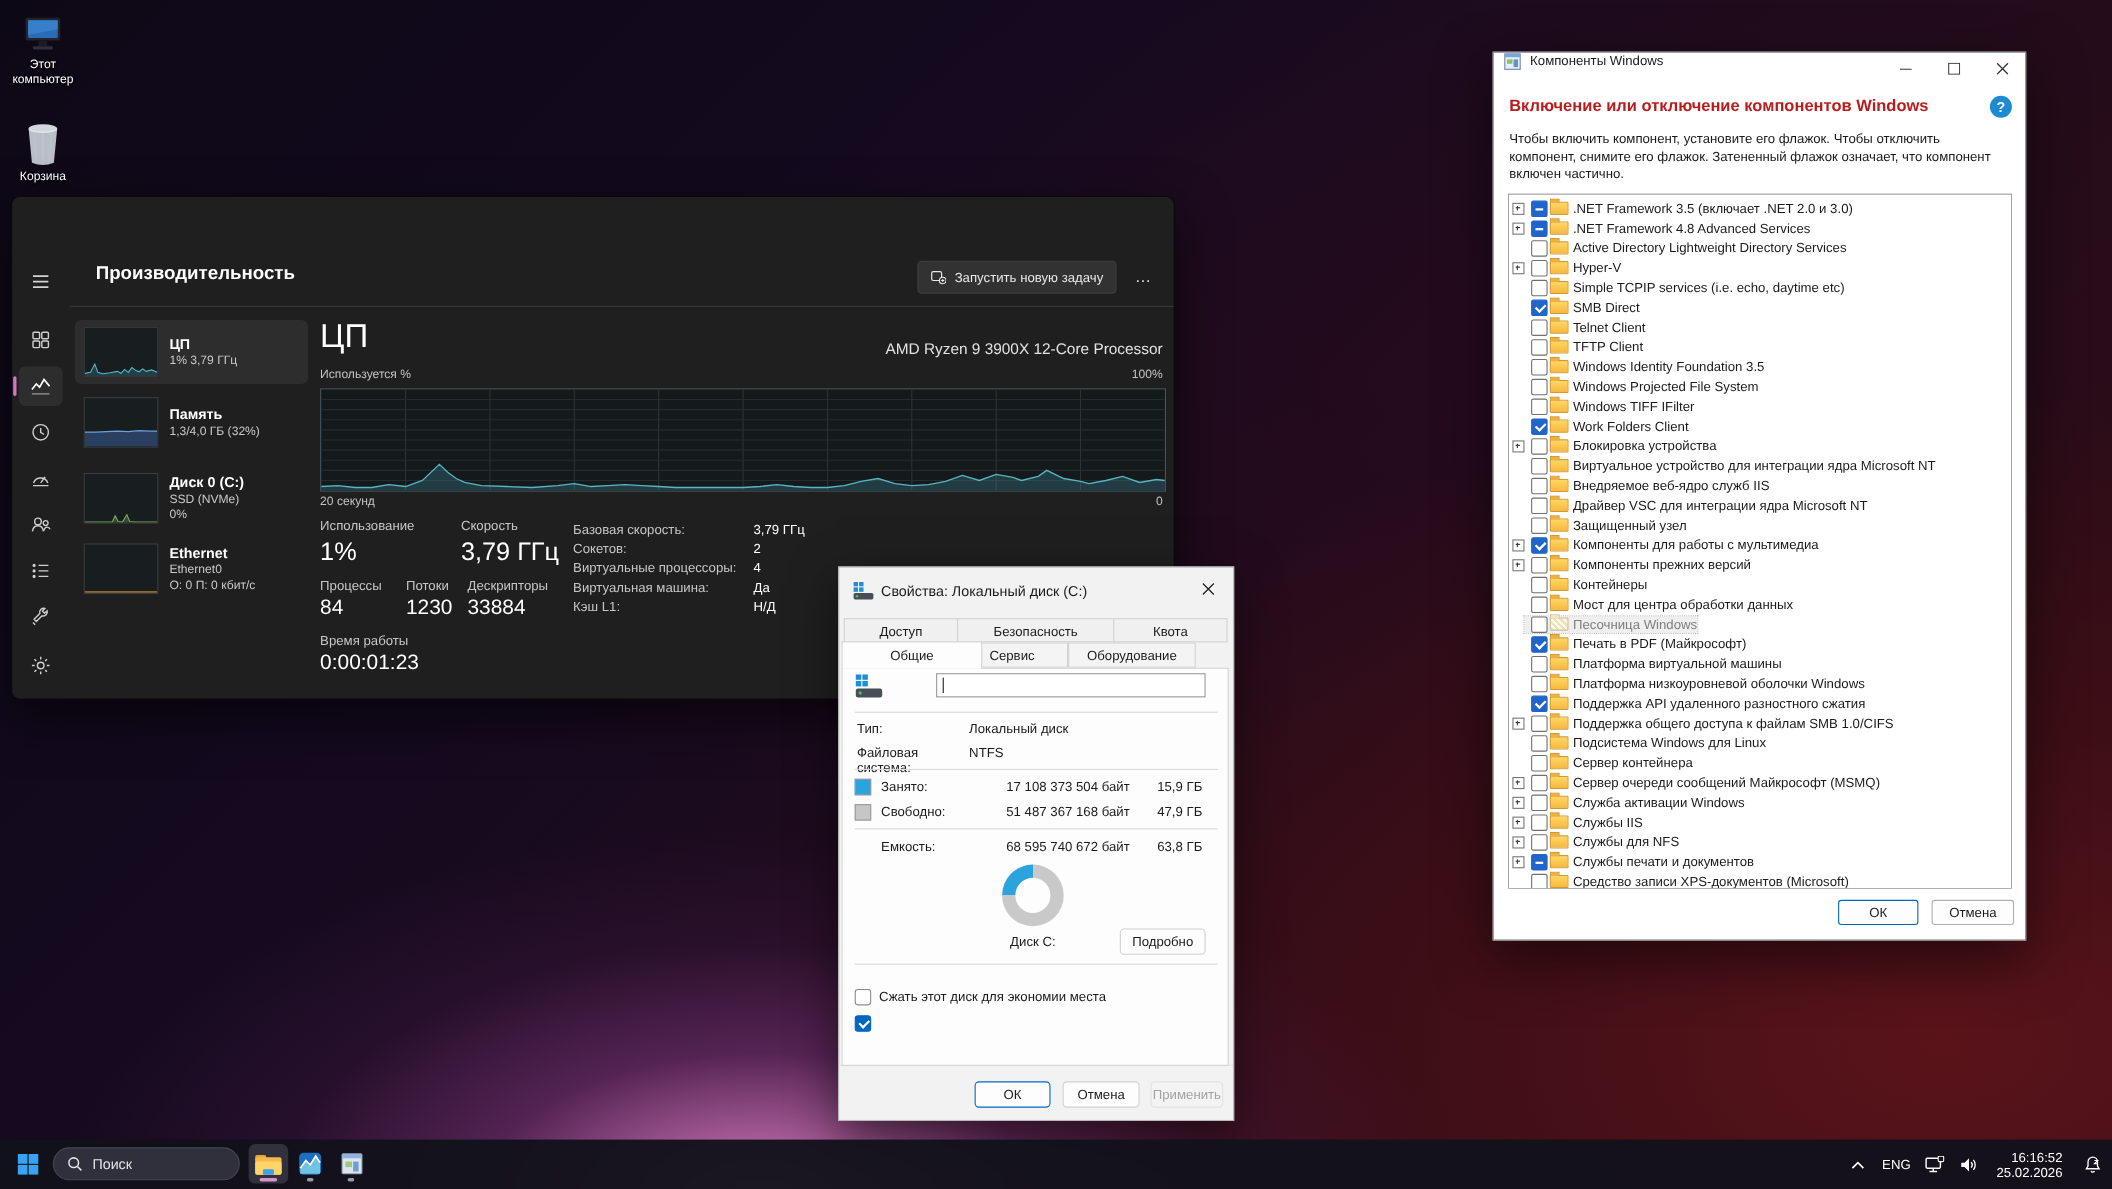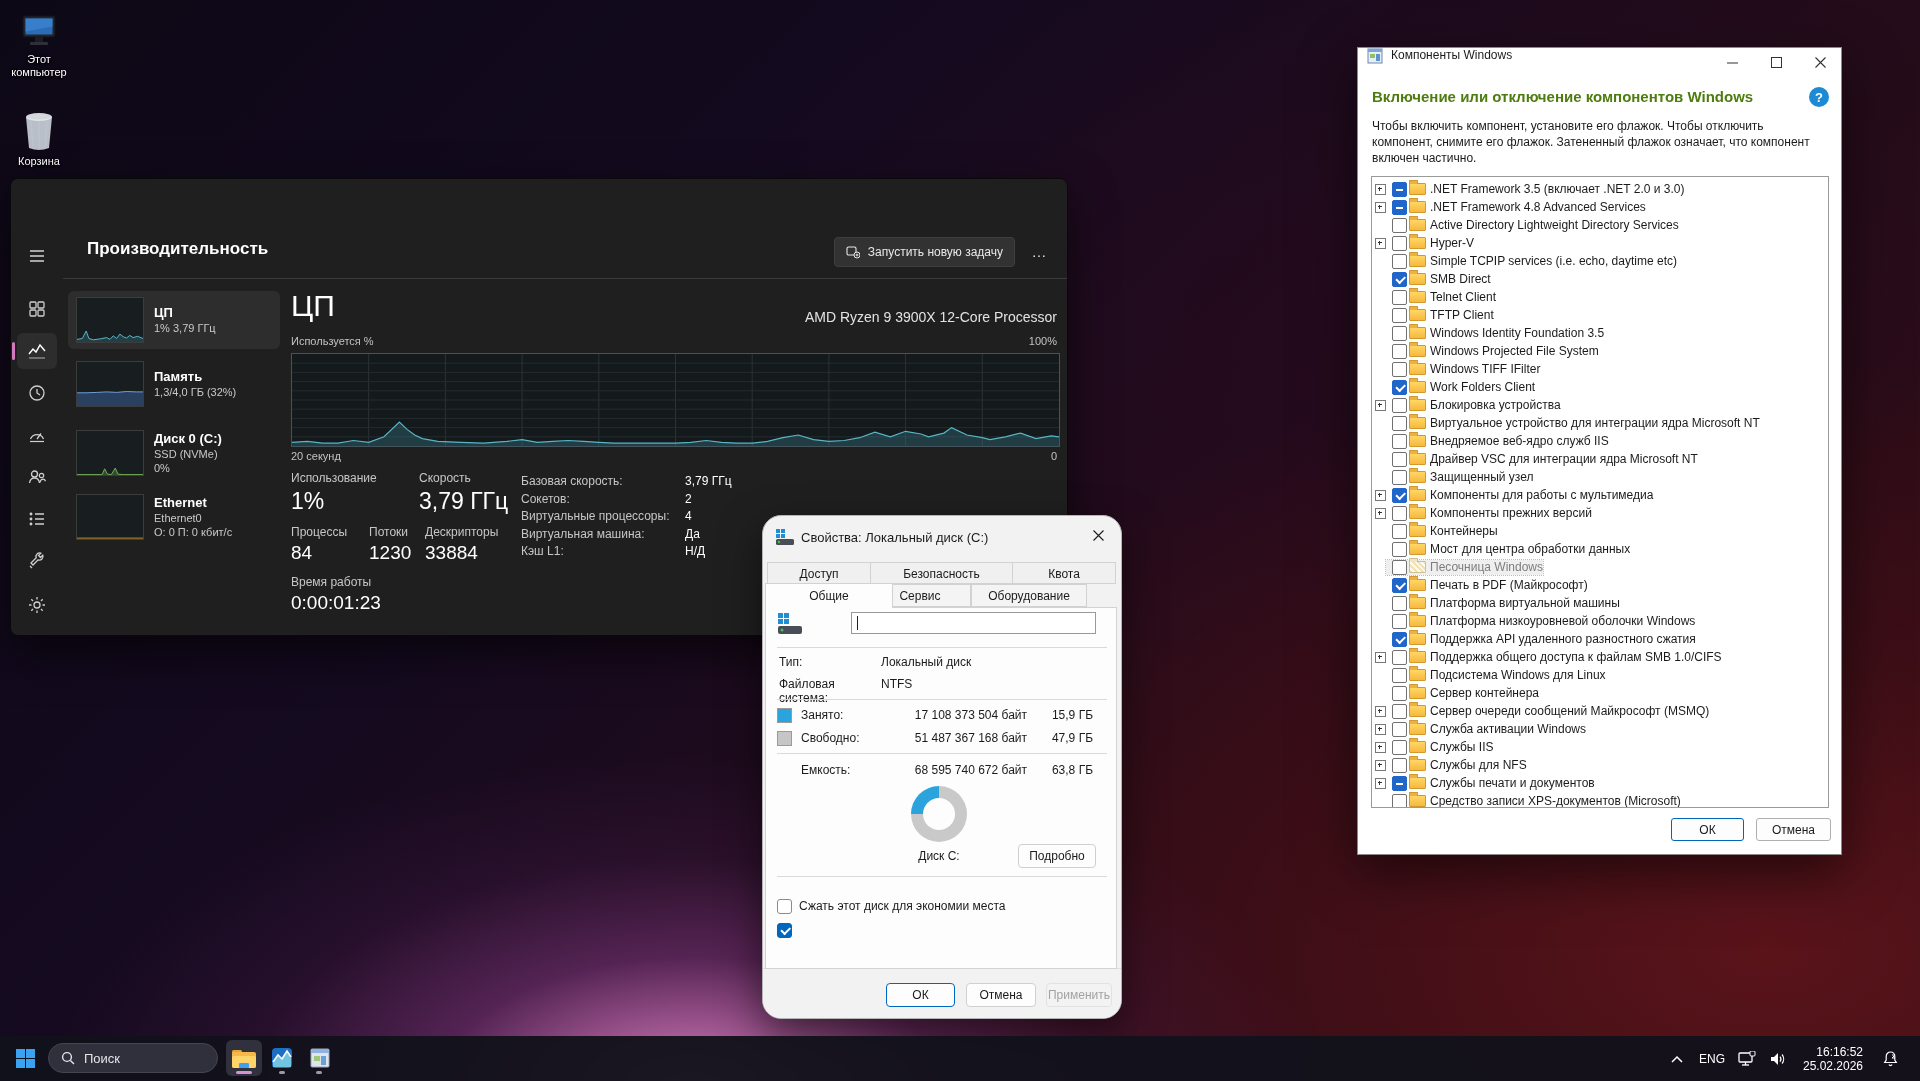--- a/index.html
+++ b/index.html
@@ -47,21 +47,21 @@
   #tm-graph{position:absolute;left:280px;top:174px;width:767px;height:92px;background:#14191c;border:1px solid #43545c;}
   .stat-label{font-size:12px;color:#c6c6c6;}
   .stat-val-lg{font-size:23px;color:#fff;margin-top:3px;}
   .stat-val-md{font-size:19px;color:#fff;margin-top:3px;}
   #cpu-details{position:absolute;left:510px;top:294px;width:248px;}
   .d-row{display:flex;font-size:12px;line-height:17.5px;}
   .d-label{width:164px;color:#c6c6c6;}
   .d-val{color:#fff;}
 
   
-  #props{left:762px;top:515px;width:358px;height:502px;background:#f2f2f2;border:1px solid #b5b5b5;border-radius:19px;
+  #props{left:762px;top:515px;width:358px;height:502px;background:#f2f2f2;border:1px solid #b5b5b5;border-radius:0;
          box-shadow:0 16px 42px rgba(0,0,0,.5);z-index:20;color:#1b1b1b;font-size:12px;overflow:hidden;}
   .pr-title{position:absolute;left:38px;top:14px;font-size:13px;color:#1b1b1b;}
   .pr-close{position:absolute;right:8px;top:6px;width:30px;height:26px;color:#1b1b1b;}
   .tab{position:absolute;box-sizing:border-box;border:1px solid #d2d2d2;background:#f0f0f0;text-align:center;font-size:12px;color:#1b1b1b;}
   .tab.front{background:#f4f4f4;}
   .tab.activeT{background:#fdfdfd;border-bottom:none;z-index:3;}
   #pr-panel{position:absolute;left:2px;top:91px;width:352px;height:362px;background:#fdfdfd;border:1px solid #d2d2d2;box-sizing:border-box;z-index:2;}
   .pr-sep{position:absolute;left:14px;right:14px;height:1px;background:#d9d9d9;}
   .pr-input{position:absolute;left:88px;top:96px;width:243px;height:20px;background:#fff;border:1px solid #999;}
   .caret{position:absolute;left:5px;top:3px;width:1px;height:14px;background:#222;}
@@ -85,21 +85,21 @@
   .cb-label{position:absolute;left:36px;line-height:15px;}
   .pr-footer{position:absolute;left:0;right:0;bottom:0;height:49px;background:#f2f2f2;border-top:1px solid #e0e0e0;}
 
   
   #feat{left:1357px;top:47px;width:483px;height:806px;background:#fff;border:1px solid #8a8a8a;
         box-shadow:0 18px 50px rgba(0,0,0,.55);z-index:15;color:#1b1b1b;}
   .ft-titlebar{position:absolute;left:0;top:0;right:0;height:30px;display:flex;align-items:flex-start;}
   .ft-title{font-size:12px;margin-left:8px;}
   .ft-ctls{position:absolute;right:6px;top:2px;display:flex;gap:14px;}
   .ft-ctl{width:30px;height:24px;color:#444;}
-  .ft-heading{position:absolute;left:14px;top:40px;font-size:15px;font-weight:bold;color:#4d7c0f;}
+  .ft-heading{position:absolute;left:14px;top:40px;font-size:15px;font-weight:bold;color:#b91c1c;}
   .ft-help{position:absolute;right:12px;top:39px;width:20px;height:20px;border-radius:50%;background:#1d8ad3;color:#fff;
            font-size:13px;font-weight:bold;display:flex;align-items:center;justify-content:center;}
   .ft-desc{position:absolute;left:14px;top:70px;width:452px;font-size:12px;line-height:16px;color:#1b1b1b;}
   #ft-list{position:absolute;left:13px;top:128px;width:458px;height:632px;border:1px solid #9a9a9a;background:#fff;
            overflow-y:auto;padding-top:3px;box-sizing:border-box;}
   .fi{display:flex;align-items:center;height:18px;padding-left:3px;font-size:12px;white-space:nowrap;}
   .fexp{width:9px;height:9px;border:1px solid #787878;background:#fff;position:relative;flex:0 0 9px;}
   .fexp::before{content:"";position:absolute;left:1.5px;top:3.5px;width:4px;height:1px;background:#333;}
   .fexp::after{content:"";position:absolute;left:3px;top:2px;width:1px;height:4px;background:#333;}
   .fexp.none{visibility:hidden;}
@@ -120,21 +120,21 @@
   .ft-btn.accent{border-color:#0067b8;}
 
   
   #taskbar{left:0;right:0;bottom:0;height:45px;background:rgba(18,18,27,.96);z-index:40;display:flex;align-items:center;}
   .tb-start{position:absolute;left:16px;top:13px;}
   .tb-search{position:absolute;left:48px;top:7px;width:170px;height:30px;border-radius:15px;background:#30303c;border:1px solid #45454f;
              display:flex;align-items:center;gap:9px;padding-left:12px;box-sizing:border-box;color:#e3e3e7;font-size:13px;}
   .tb-app{position:absolute;top:4px;width:36px;height:36px;border-radius:6px;display:flex;align-items:center;justify-content:center;}
   .tb-app.activebg{background:#31313d;}
   .tb-under{position:absolute;bottom:2px;height:3px;border-radius:2px;}
-  .tb-tray{position:absolute;right:12px;top:0;height:45px;display:flex;align-items:flex-start;color:#fff;}
+  .tb-tray{position:absolute;right:0;top:0;height:45px;display:flex;align-items:flex-start;color:#fff;}
   .tray-item{display:flex;align-items:center;justify-content:center;height:45px;}
   .tb-clock{text-align:right;font-size:12px;line-height:14px;color:#ffffff;}
 </style>
 </head>
 <body>
 
 <div class="screen">
 
   <div class="dicon" style="left:1px;top:14px">
     <svg width="38" height="36" viewBox="0 0 38 36" style="margin:0 auto">

